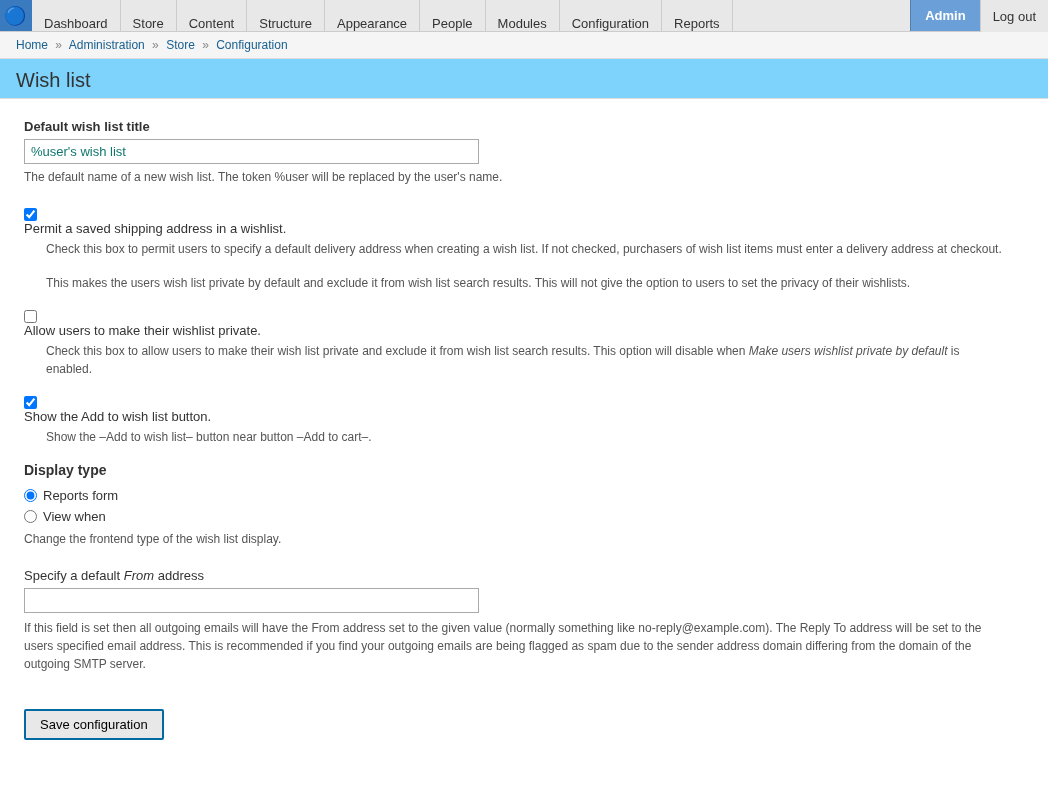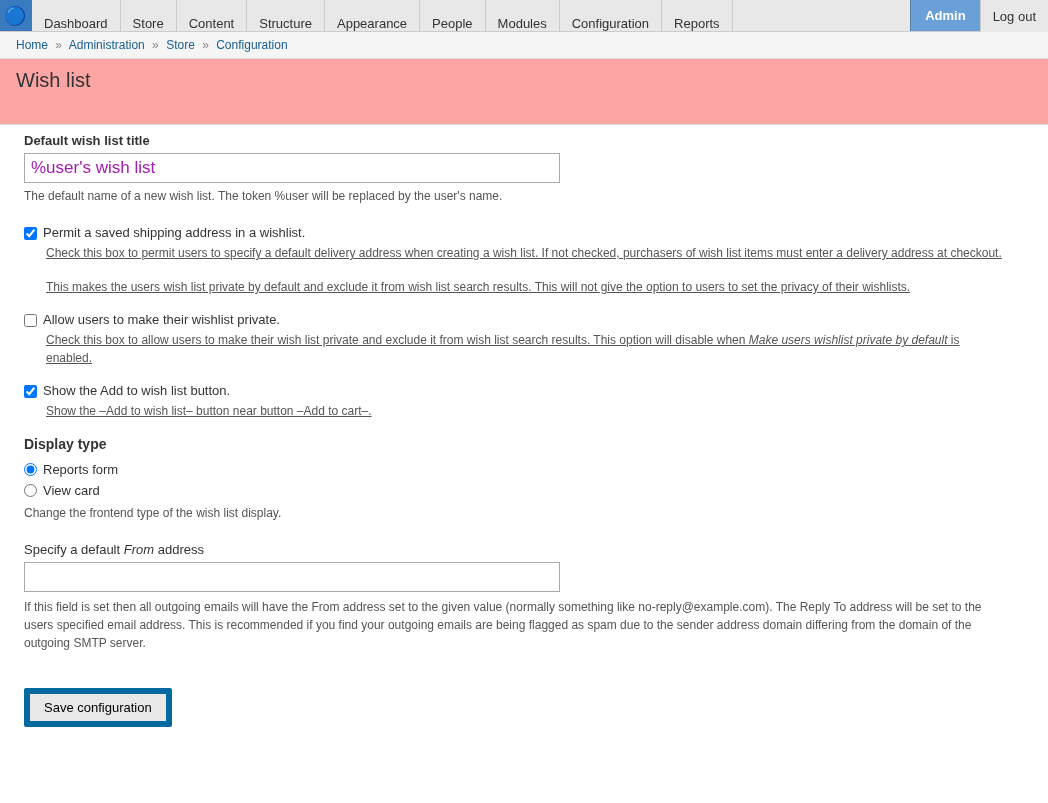--- a/index.html
+++ b/index.html
@@ -62,87 +62,87 @@
       border-bottom: 1px solid #ddd;
       padding: 6px 16px;
       font-size: 12px;
       color: #555;
     }
     .breadcrumb-bar a { color: #1a6090; text-decoration: none; }
     .breadcrumb-bar .sep { margin: 0 4px; color: #888; }
 
     
     .page-title-bar {
-      background: #fca5a5;
+      background: #7dd3fc;
       border-bottom: 1px solid #ddd;
-      padding: 10px 16px 32px;
+      padding: 10px 16px 6px;
     }
     .page-title-bar h1 {
       font-size: 20px;
       font-weight: normal;
       color: #333;
     }
 
     
     .main-content {
-      padding: 8px 24px;
+      padding: 20px 24px;
       max-width: 1040px;
     }
 
     
     .form-group {
       margin-bottom: 20px;
     }
     .form-label {
       font-weight: bold;
       font-size: 13px;
       margin-bottom: 5px;
       display: block;
     }
     .form-input {
-      width: 536px;
+      width: 455px;
       padding: 4px 6px;
       border: 1px solid #aaa;
-      font-size: 17px;
-      color: #a21caf;
+      font-size: 13px;
+      color: #0f766e;
     }
     .form-hint {
       font-size: 12px;
       color: #555;
       margin-top: 4px;
       max-width: 980px;
       line-height: 1.5;
     }
 
     
     .checkbox-section {
       margin-bottom: 16px;
     }
     .checkbox-row {
       display: flex;
       align-items: flex-start;
       margin-bottom: 4px;
+      flex-direction: column;
     }
     .checkbox-row input[type="checkbox"] {
       margin-top: 2px;
       margin-right: 6px;
       flex-shrink: 0;
     }
     .checkbox-label {
       font-size: 13px;
       color: #333;
     }
     .checkbox-desc {
       margin-left: 22px;
       font-size: 12px;
       color: #555;
       max-width: 960px;
       line-height: 1.5;
       margin-bottom: 4px;
-      text-decoration: underline;
     }
 
     
     .section-title {
       font-weight: bold;
       font-size: 14px;
       margin-bottom: 10px;
     }
     .radio-row {
       display: flex;
@@ -160,21 +160,21 @@
     .from-label {
       font-size: 13px;
       font-weight: normal;
       margin-bottom: 5px;
     }
     .from-label em { font-style: italic; }
 
     
     .save-btn {
       background: #e8e8e8;
-      border: 6px solid #0369a1;
+      border: 2px solid #0369a1;
       padding: 6px 14px;
       font-size: 13px;
       cursor: pointer;
       border-radius: 2px;
       margin-top: 16px;
     }
   </style>
 </head>
 <body>
 
@@ -280,21 +280,21 @@
 
   
   <div class="form-group" style="margin-top:8px;">
     <div class="section-title">Display type</div>
     <div class="radio-row">
       <input type="radio" name="display_type" id="dt1" checked="" style="">
       <label class="radio-label" for="dt1">Reports form</label>
     </div>
     <div class="radio-row">
       <input type="radio" name="display_type" id="dt2" style="">
-      <label class="radio-label" for="dt2">View card</label>
+      <label class="radio-label" for="dt2">View when</label>
     </div>
     <div class="form-hint">Change the frontend type of the wish list display.</div>
   </div>
 
   
   <div class="form-group" style="margin-top: 20px;">
     <div class="from-label">
       <span>Specify a default </span><em>From</em><span> address</span>
     </div>
     <input class="form-input" type="text" style="">

